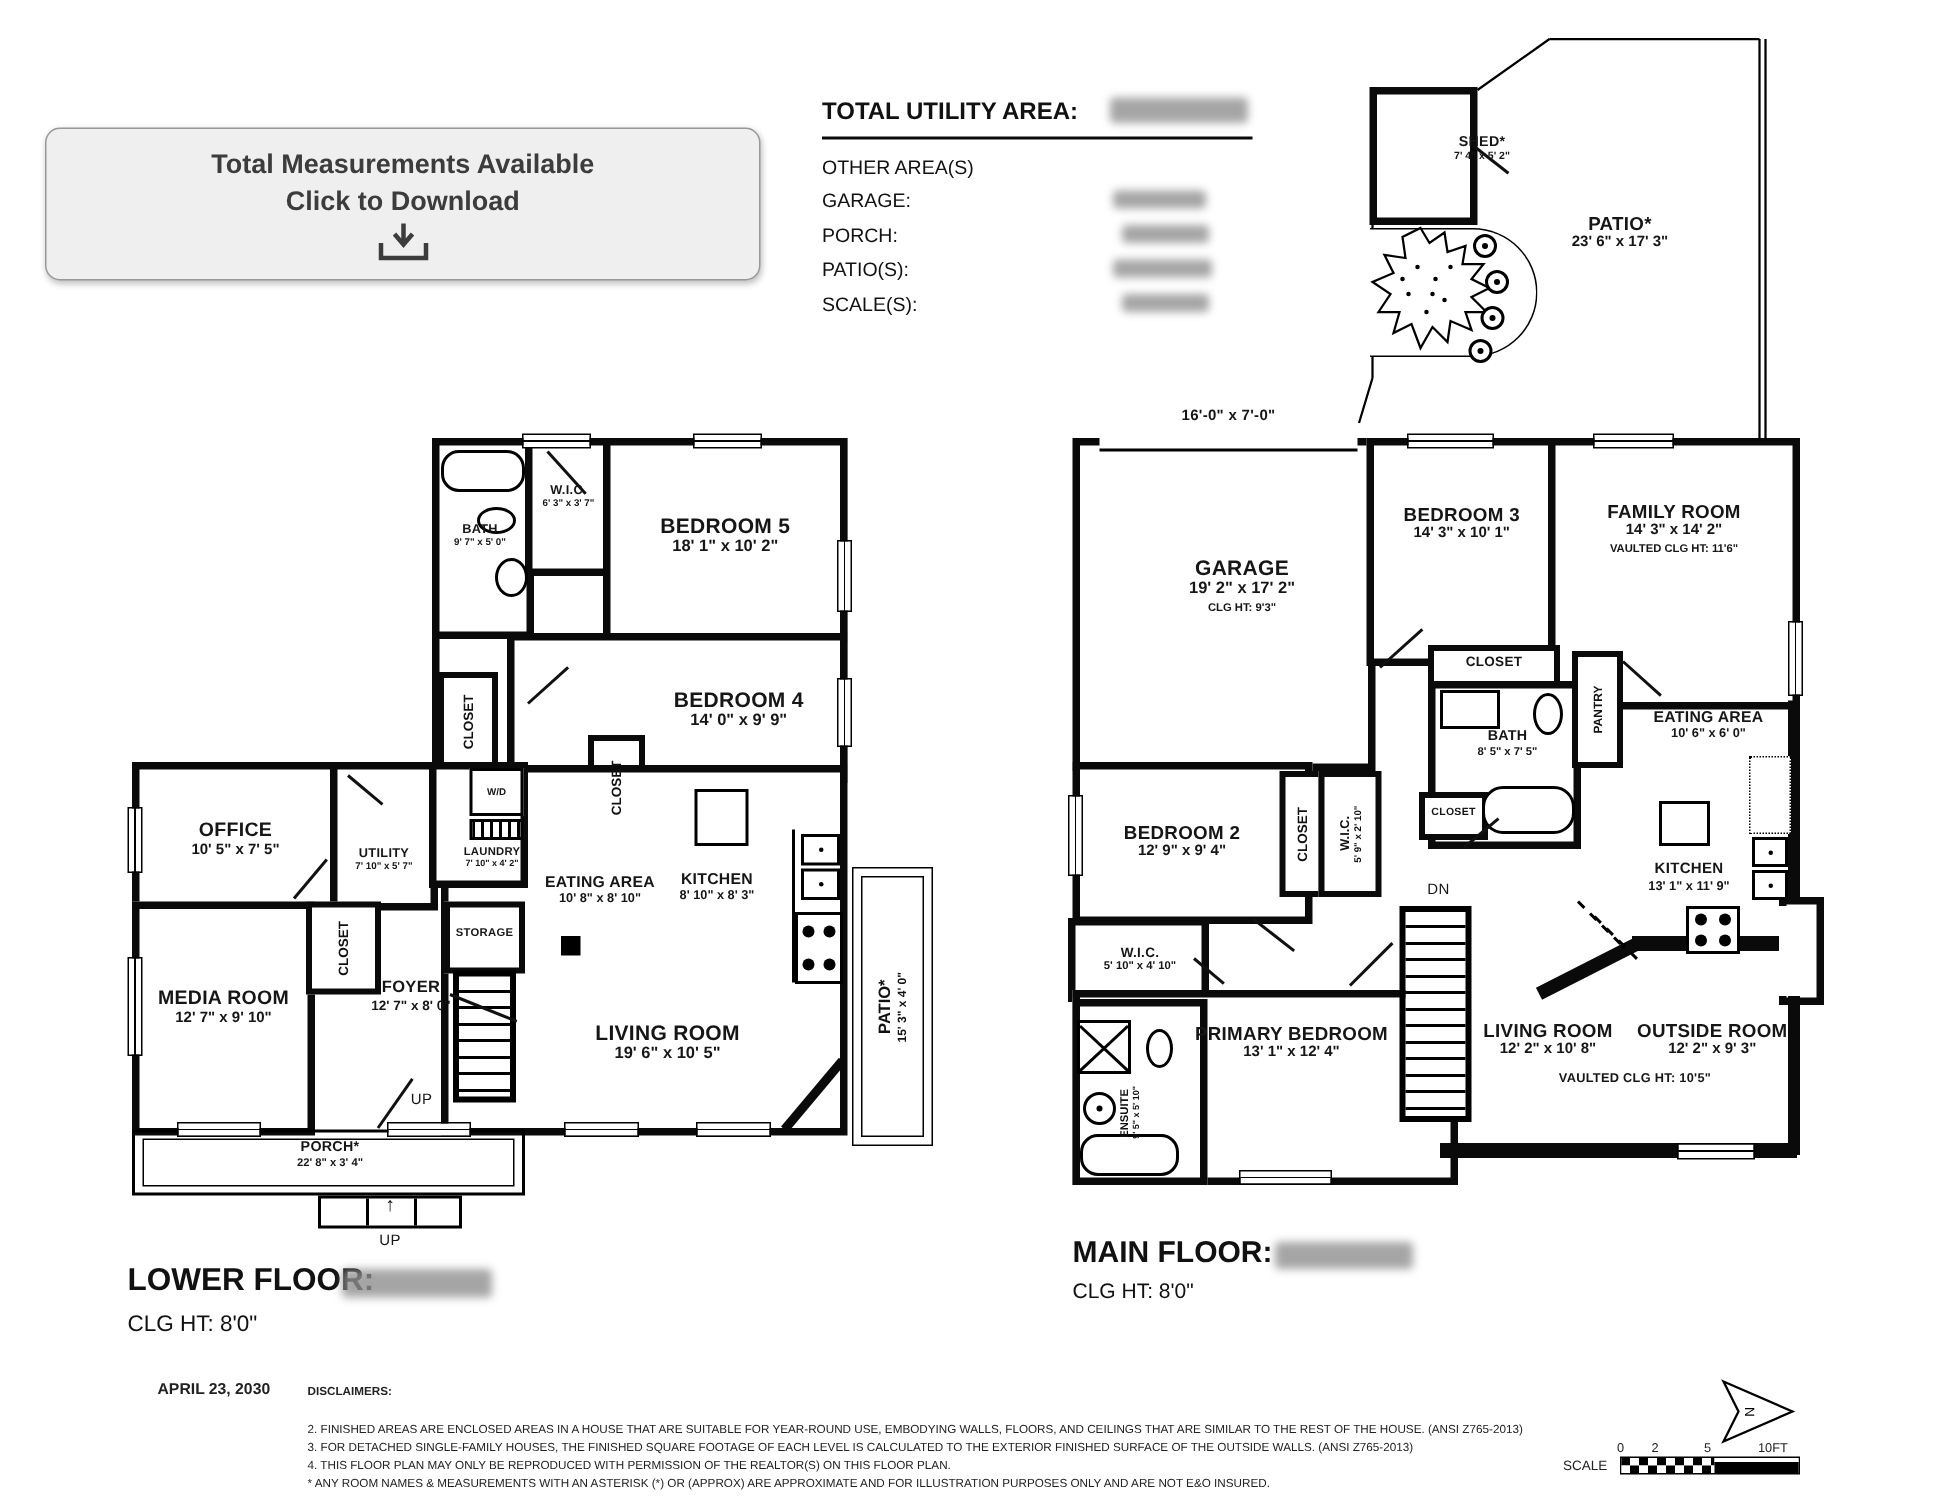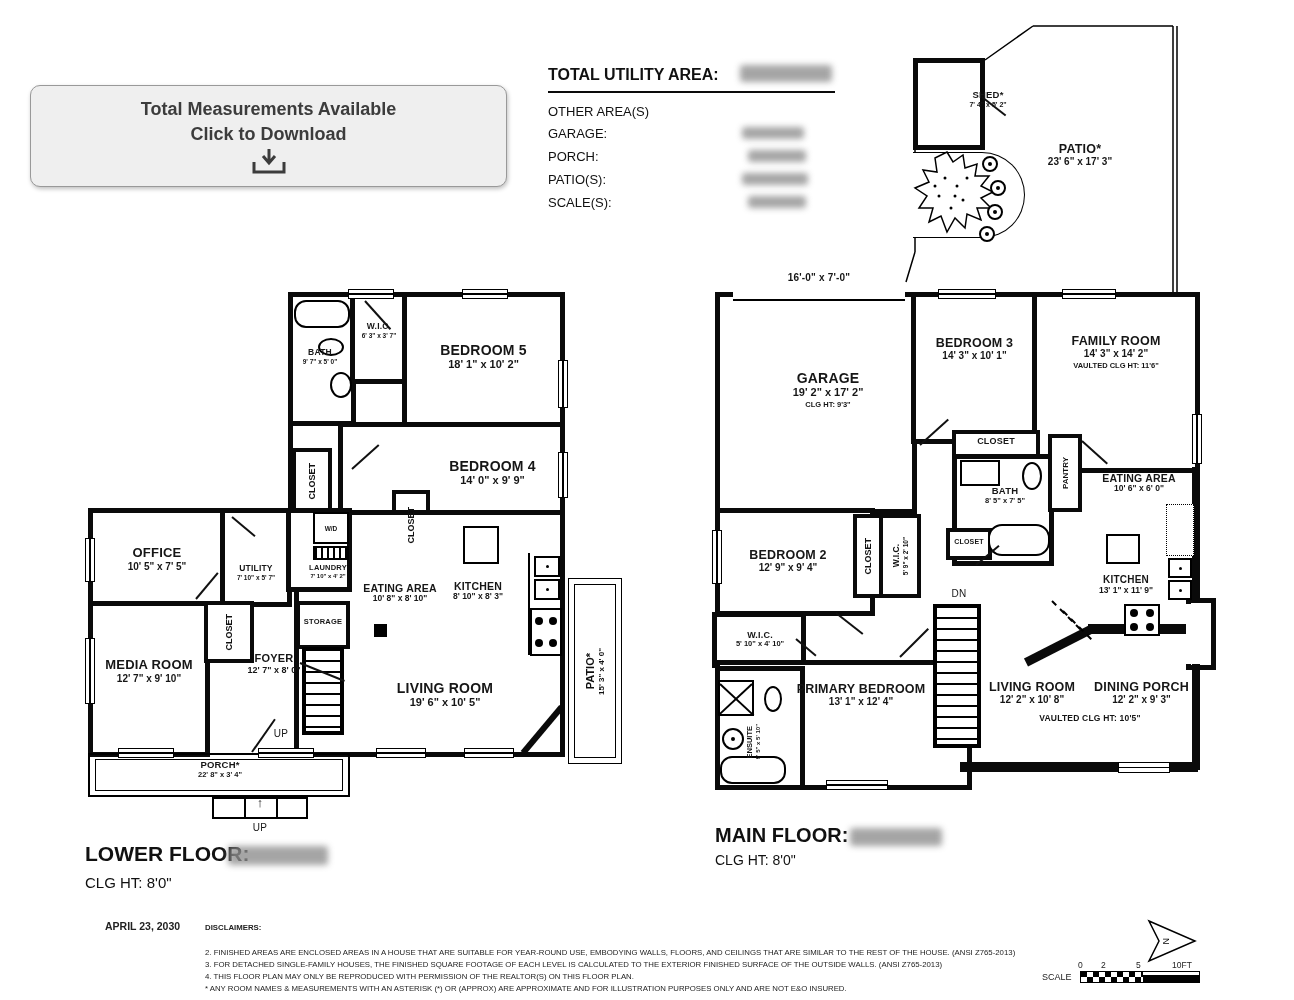--- a/index.html
+++ b/index.html
@@ -388,21 +388,21 @@
     </div>
     <div class="vbox" style="left:740px;top:706px;width:26px;height:72px;">
       <span class="vtext" style="font-size:7.5px">ENSUITE</span>
       <span class="vtext" style="font-size:6px;font-weight:bold;">9' 5" x 5' 10"</span>
     </div>
     <div class="rlabel md" style="left:972px;top:680px;width:120px;">
       <span class="rname">LIVING ROOM</span>
       <span class="rdims">12' 2" x 10' 8"</span>
     </div>
     <div class="rlabel md" style="left:1084px;top:680px;width:115px;">
-      <span class="rname">DINING PORCH</span>
+      <span class="rname">OUTSIDE ROOM</span>
       <span class="rdims">12' 2" x 9' 3"</span>
     </div>
     <div class="rlabel" style="left:990px;top:714px;width:200px;">
       <span class="rname" style="font-size:8.5px">VAULTED CLG HT:   10'5"</span>
     </div>
     <div class="rlabel" style="left:942px;top:588px;width:34px;">
       <span class="rname" style="font-size:10px;font-weight:normal;">DN</span>
     </div>
   </div>
 

